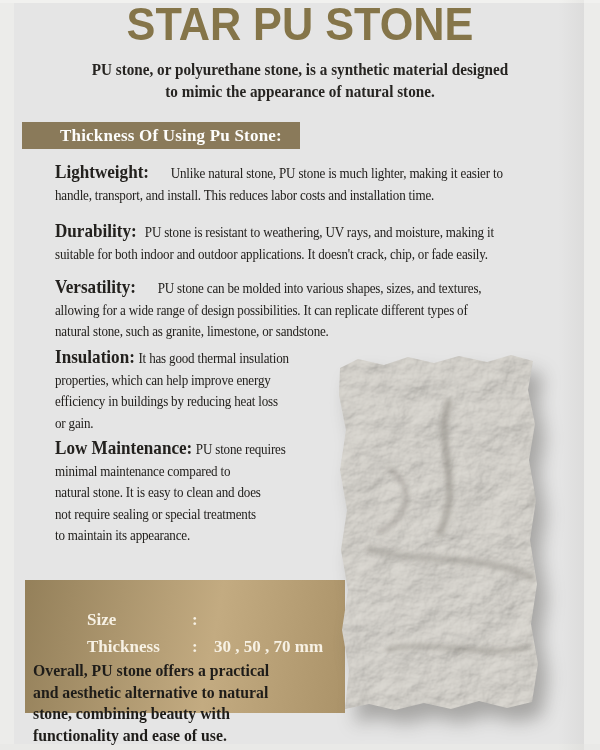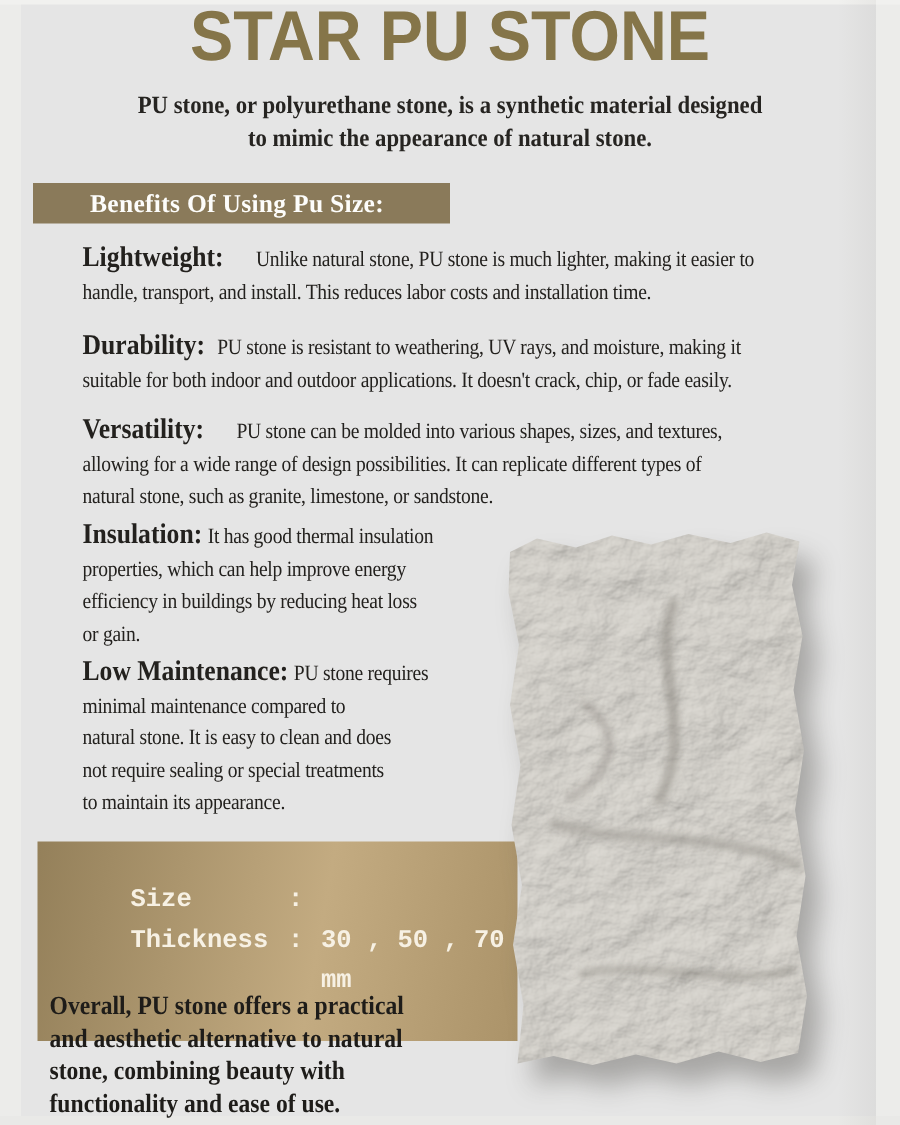--- a/index.html
+++ b/index.html
@@ -44,23 +44,22 @@
   .b-lightweight{top:161px;}
   .b-durability{top:220px;}
   .b-versatility{top:276px;}
   .b-insulation{top:346px;}
   .b-lowmaint{top:437px;}
   .g-lg{margin-right:24px;}
   .g-md{margin-right:9px;}
   .g-sm{margin-right:4px;}
 
   .size-box{
-    position:absolute;left:25px;top:561px;width:320px;height:133px;
+    position:absolute;left:25px;top:580px;width:320px;height:133px;
     background:linear-gradient(100deg,#94805a 0%,#c3ab81 58%,#ab9369 100%);
-    font-family:Liberation Mono, monospace;
   }
   .size-box .rows{padding:26px 0 0 62px;}
   .spec-row{display:grid;grid-template-columns:105px 22px auto;
     font-weight:bold;font-size:17px;line-height:27px;color:#f7f1e4;}
 
   .outro{
     position:absolute;left:33px;top:660px;width:370px;margin:0;
     font-weight:bold;font-size:17.5px;line-height:21.5px;color:#1e1c19;
     white-space:pre-line;transform:scaleX(0.9);transform-origin:0 0;
   }
@@ -79,21 +78,21 @@
   <div class="edge edge-top"></div>
   <div class="edge edge-bottom"></div>
   <div class="edge-right-shade"></div>
 
   <h1 class="title">STAR PU STONE</h1>
 
   <p class="intro">PU stone, or polyurethane stone, is a synthetic material designed
 to mimic the appearance of natural stone.</p>
 
   <div class="banner">
-    <span>Benefits Of Using Pu Size:</span>
+    <span>Thickness Of Using Pu Stone:</span>
   </div>
 
   <p class="benefit b-lightweight">
     <b class="g-lg">Lightweight:</b><span class="body">Unlike natural stone, PU stone is much lighter, making it easier to
 handle, transport, and install. This reduces labor costs and installation time.</span>
   </p>
 
   <p class="benefit b-durability">
     <b class="g-md">Durability:</b><span class="body">PU stone is resistant to weathering, UV rays, and moisture, making it
 suitable for both indoor and outdoor applications. It doesn't crack, chip, or fade easily.</span>

